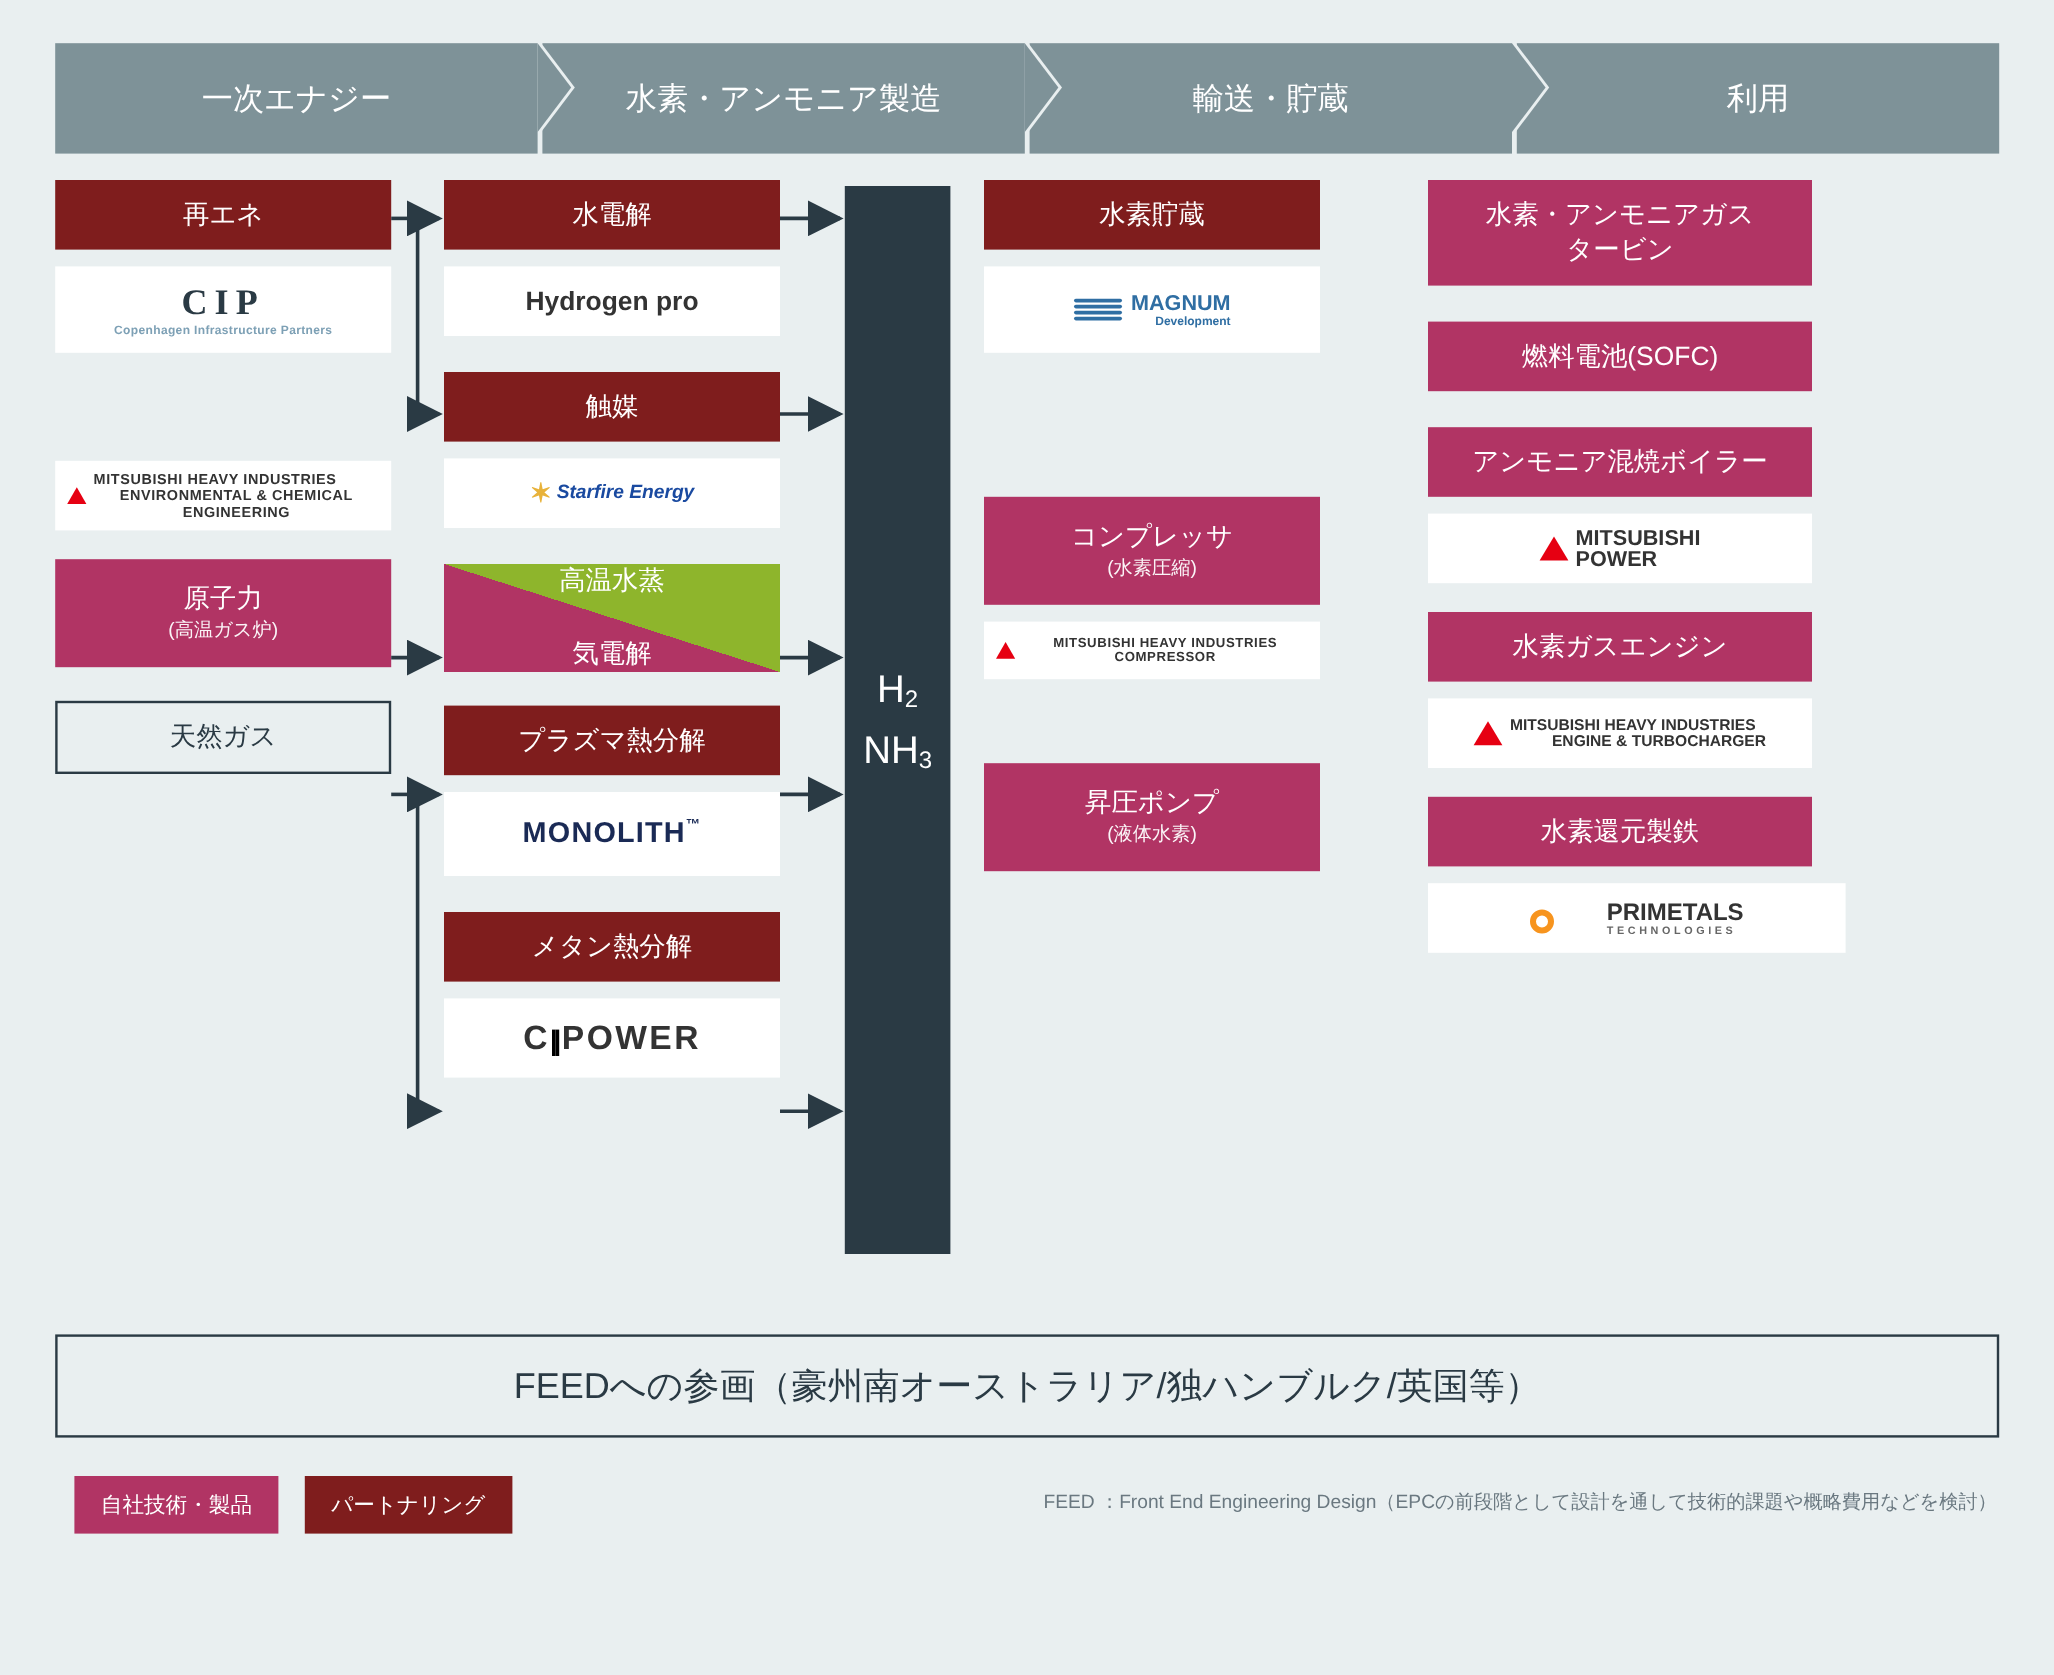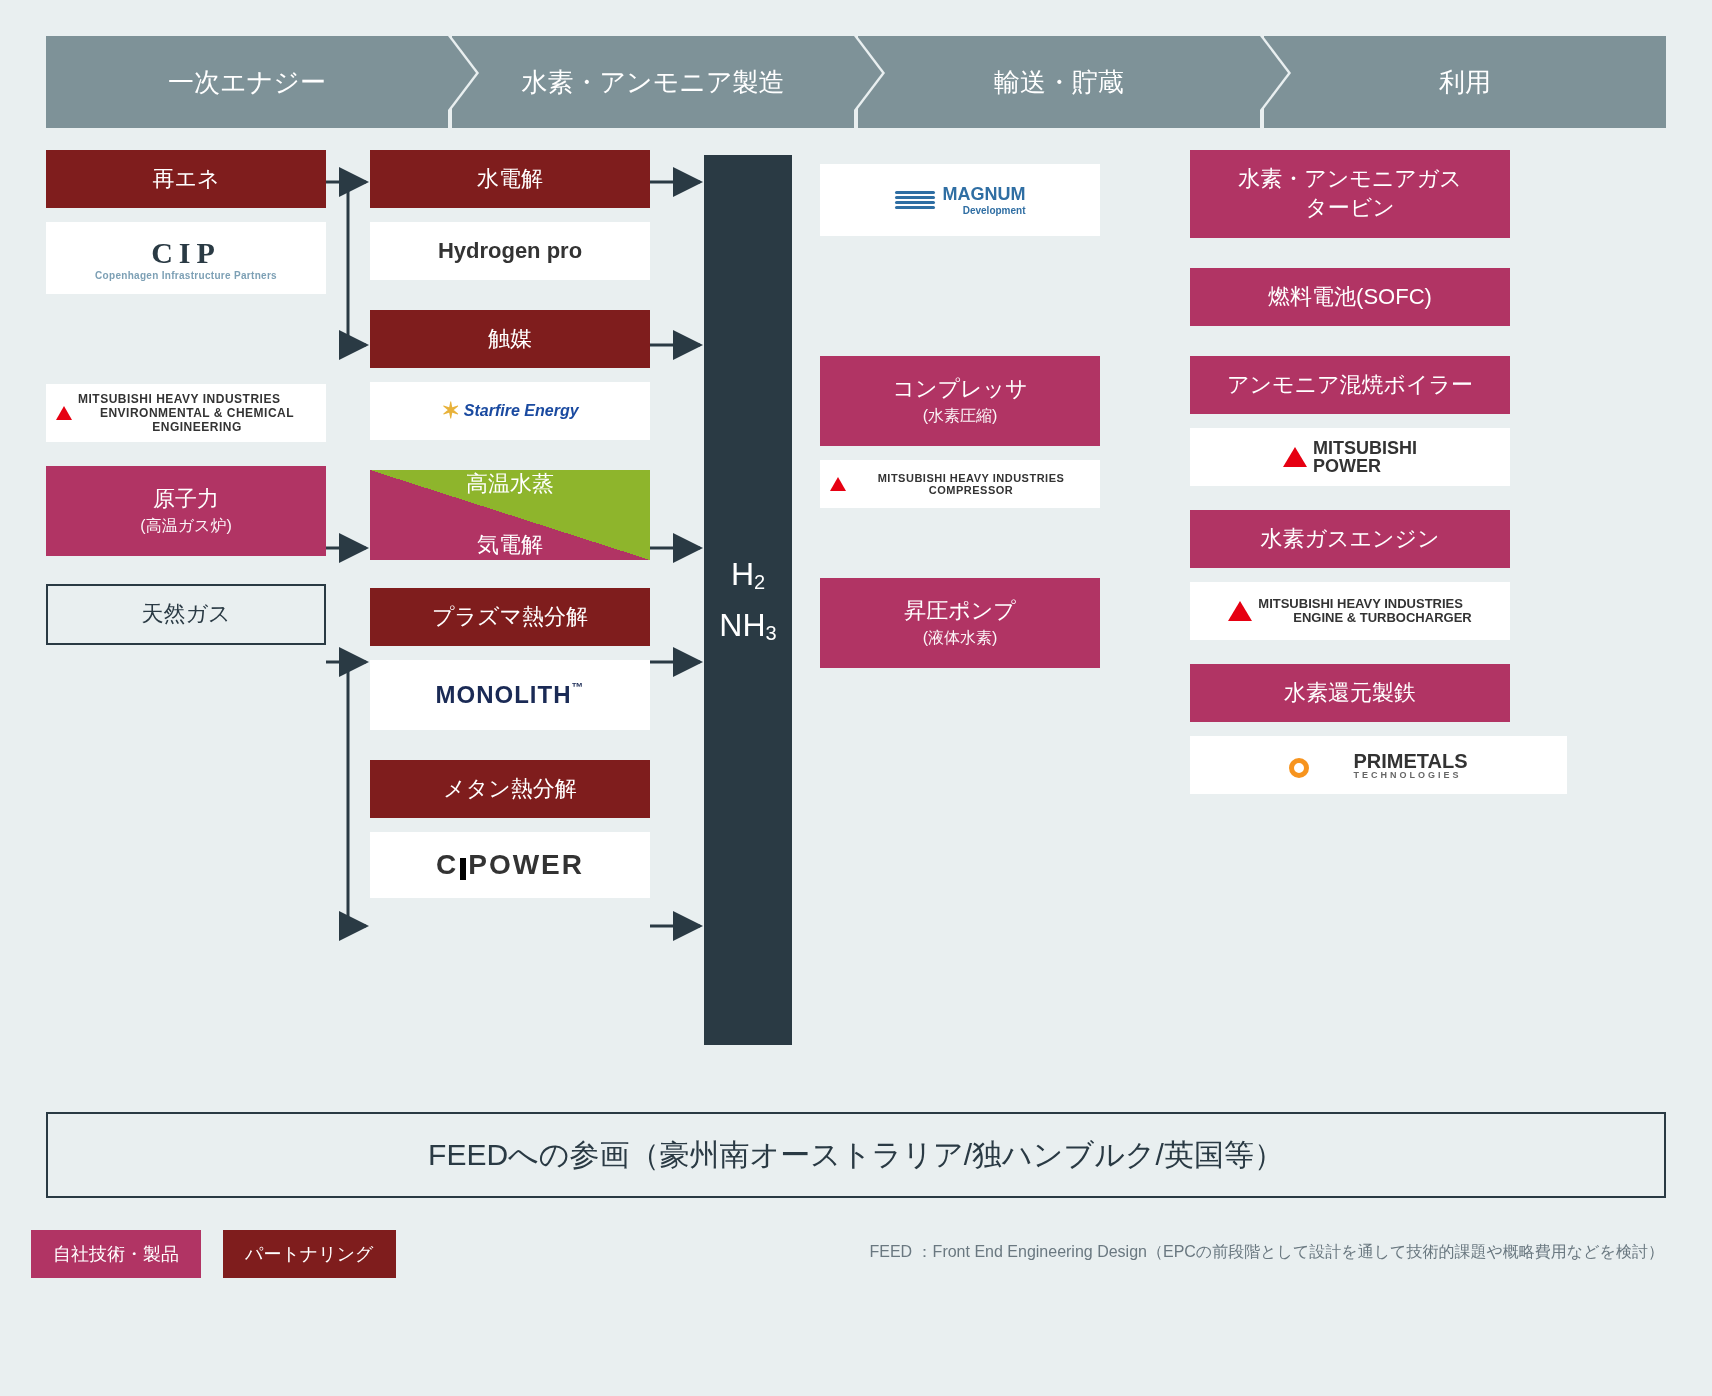--- a/index.html
+++ b/index.html
@@ -108,21 +108,21 @@
   
   .feed-box {
     position:absolute; left:46px; right:46px; top:1112px; height:86px;
     border:2px solid #2a3a44;
     display:flex; align-items:center; justify-content:center;
     font-size:30px; color:#2a3a44; font-weight:500;
     background:transparent;
   }
 
   
-  .legend { position:absolute; left:31px; top:1230px; display:flex; gap:22px; }
+  .legend { position:absolute; left:62px; top:1230px; display:flex; gap:22px; }
   .legend .pill {
     min-width:140px; padding:12px 22px; color:#fff; font-size:18px;
     display:flex; align-items:center; justify-content:center;
   }
   .footnote {
     position:absolute; right:48px; top:1242px; font-size:16px; color:#6a7880;
     max-width: 960px; text-align:right;
   }
 
   
@@ -221,20 +221,23 @@
         <span>POWER</span>
     </div>
   </div>
 
   <div class="center-bar">
     <div><span>H</span><sub>2</sub></div>
     <div><span>NH</span><sub>3</sub></div>
   </div>
 
   <div class="col col3">
+    <div class="tile green">
+      <span>水素貯蔵</span>
+    </div>
     <div class="logo stack-gap" style="height:72px;">
       <div class="magnum-waves">
           <span></span>
           <span></span>
           <span></span>
           <span></span>
         </div>
       <div style="display:flex;flex-direction:column;align-items:flex-start;">
         <div style="font-size:18px;font-weight:700;color:#2f6ea3;">MAGNUM</div>
         <div style="font-size:10px;color:#2f6ea3;align-self:flex-end;">Development</div>
@@ -288,21 +291,21 @@
       <span class="mhi-tri" style="border-bottom-width:20px;border-left-width:12px;border-right-width:12px;"></span>
       <div style="display:flex;flex-direction:column;align-items:flex-start;line-height:1.1;">
         <span style="font-weight:800;font-size:13px;">MITSUBISHI HEAVY INDUSTRIES</span>
         <span style="font-weight:800;font-size:13px;padding-left:35px;">ENGINE &amp; TURBOCHARGER</span>
       </div>
     </div>
 
     <div class="tile magenta" style="width:320px;margin-top:24px;">
       <span>水素還元製鉄</span>
     </div>
-    <div class="logo stack-gap" style="width:377px;height:58px;gap:36px;">
+    <div class="logo stack-gap" style="width:348px;height:58px;gap:36px;">
       <span class="prime-circ"></span>
       <div style="display:flex;flex-direction:column;align-items:flex-start;line-height:1;">
         <span style="font-weight:800;font-size:20px;color:#333;">PRIMETALS</span>
         <span style="font-size:9px;letter-spacing:3px;color:#666;">TECHNOLOGIES</span>
       </div>
     </div>
   </div>
 
   <svg class="wires" viewBox="0 0 1712 1396">
     <defs>

